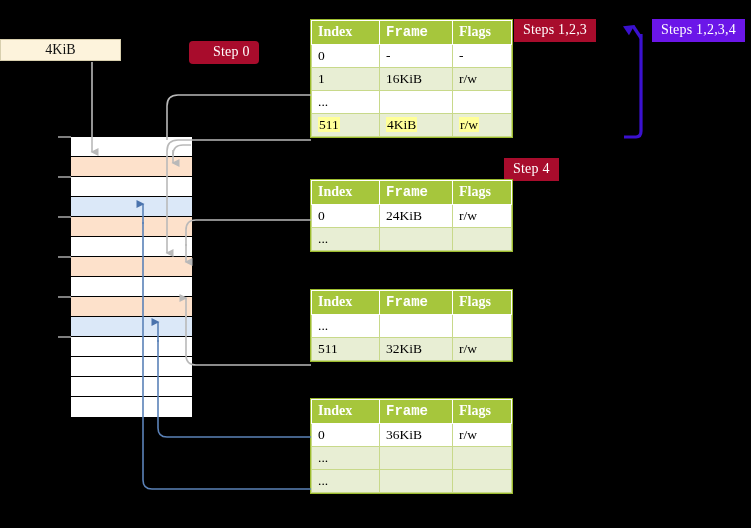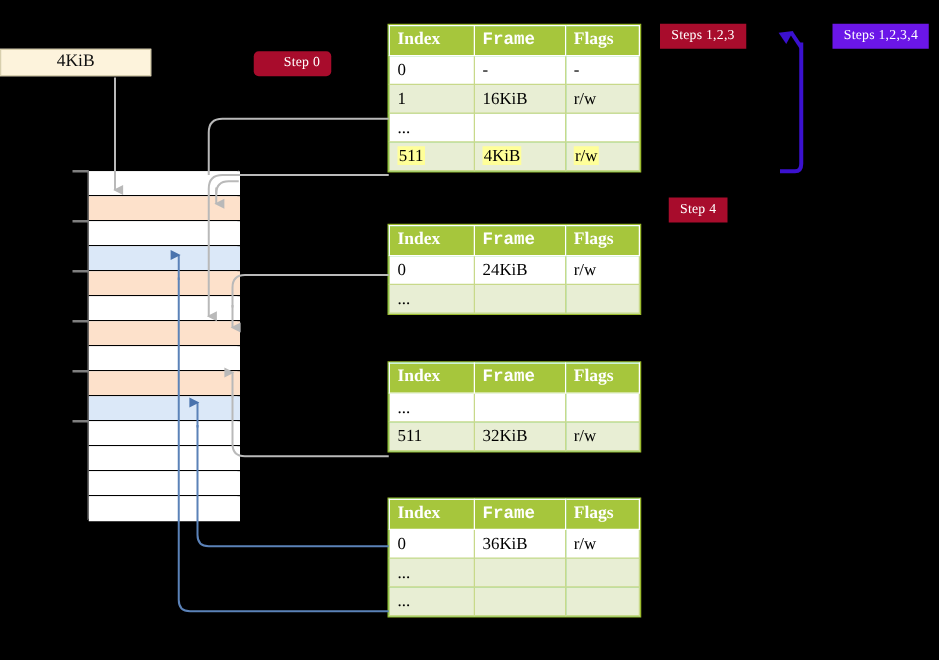--- a/index.html
+++ b/index.html
@@ -2,22 +2,22 @@
 <html><head>
 <meta charset="utf-8">
 <style>
   html,body{margin:0;padding:0;background:#000;}
   body{width:751px;height:528px;position:relative;overflow:hidden;
        font-family:"Liberation Serif", serif;}
 
   .canvas{position:absolute;left:0;top:0;width:751px;height:528px;}
 
   
-  .badge{position:absolute;color:#fff;font-size:11px;line-height:1;
-         padding:4px 9px 5px 9px;white-space:nowrap;letter-spacing:.2px;margin-left:14px;}
+  .badge{position:absolute;color:#fff;font-size:14px;line-height:1;
+         padding:4px 9px 5px 9px;white-space:nowrap;letter-spacing:.2px;}
   .badge.red{background:#a80c2c;}
   .badge.rounded{border-radius:4px;padding-left:24px;}
   .badge.purple{background:#6b16e8;}
 
   
   .kib-box{position:absolute;background:#fdf3dc;border:1px solid #d8cfae;
            box-sizing:border-box;display:flex;align-items:center;
            justify-content:center;font-size:14px;color:#111;}
 
   
@@ -25,21 +25,21 @@
        box-sizing:border-box;border:1px solid #000;background:#fff;}
   .mem-row{position:absolute;left:0;width:121px;height:20px;
            box-sizing:border-box;border-bottom:1px solid #000;background:#fff;}
   .mem-row.orange{background:#fde1cb;}
   .mem-row.blue{background:#dbe8f8;}
   .mem-row.last{border-bottom:none;}
   .tick{position:absolute;width:13px;height:0;border-top:2px solid #7f7f7f;}
 
   
   .tbl{position:absolute;border-collapse:collapse;font-size:13.5px;
-       background:#22c55e;box-shadow:0 0 0 1px #9cbb2e;}
+       background:#8b5cf6;box-shadow:0 0 0 1px #9cbb2e;}
   .tbl th{background:#a6c63c;color:#fff;font-weight:bold;text-align:left;
           padding:3px 6px 4px 6px;border:1px solid #fff;font-size:14px;}
   .tbl td{padding:2px 6px 3px 6px;border:1px solid #c8d98a;color:#000;
           height:17px;vertical-align:middle;}
   .tbl tr.alt td{background:#e8eed4;}
   .tbl tr.plain td{background:#ffffff;}
   .c-idx{width:55px;}
   .c-frm{width:60px;font-family:Liberation Mono, monospace;}
   .c-flg{width:46px;}
   .hl{background:#ffff99;padding:0 1px;}
@@ -62,21 +62,21 @@
   </div>
 
   <div class="badge red" style="left:514px;top:19px;">
     <span>Steps 1,2,3</span>
   </div>
 
   <div class="badge purple" style="left:652px;top:19px;">
     <span>Steps 1,2,3,4</span>
   </div>
 
-  <div class="badge red" style="left:521px;top:158px;text-align:right;">
+  <div class="badge red" style="left:504px;top:158px;text-align:right;">
     <span>Step 4</span>
   </div>
 
   <div class="mem" id="mem-col">
       <div class="mem-row" style="top: 0px;"></div>
       <div class="mem-row orange" style="top: 20px;"></div>
       <div class="mem-row" style="top: 40px;"></div>
       <div class="mem-row blue" style="top: 60px;"></div>
       <div class="mem-row orange" style="top: 80px;"></div>
       <div class="mem-row" style="top: 100px;"></div>

